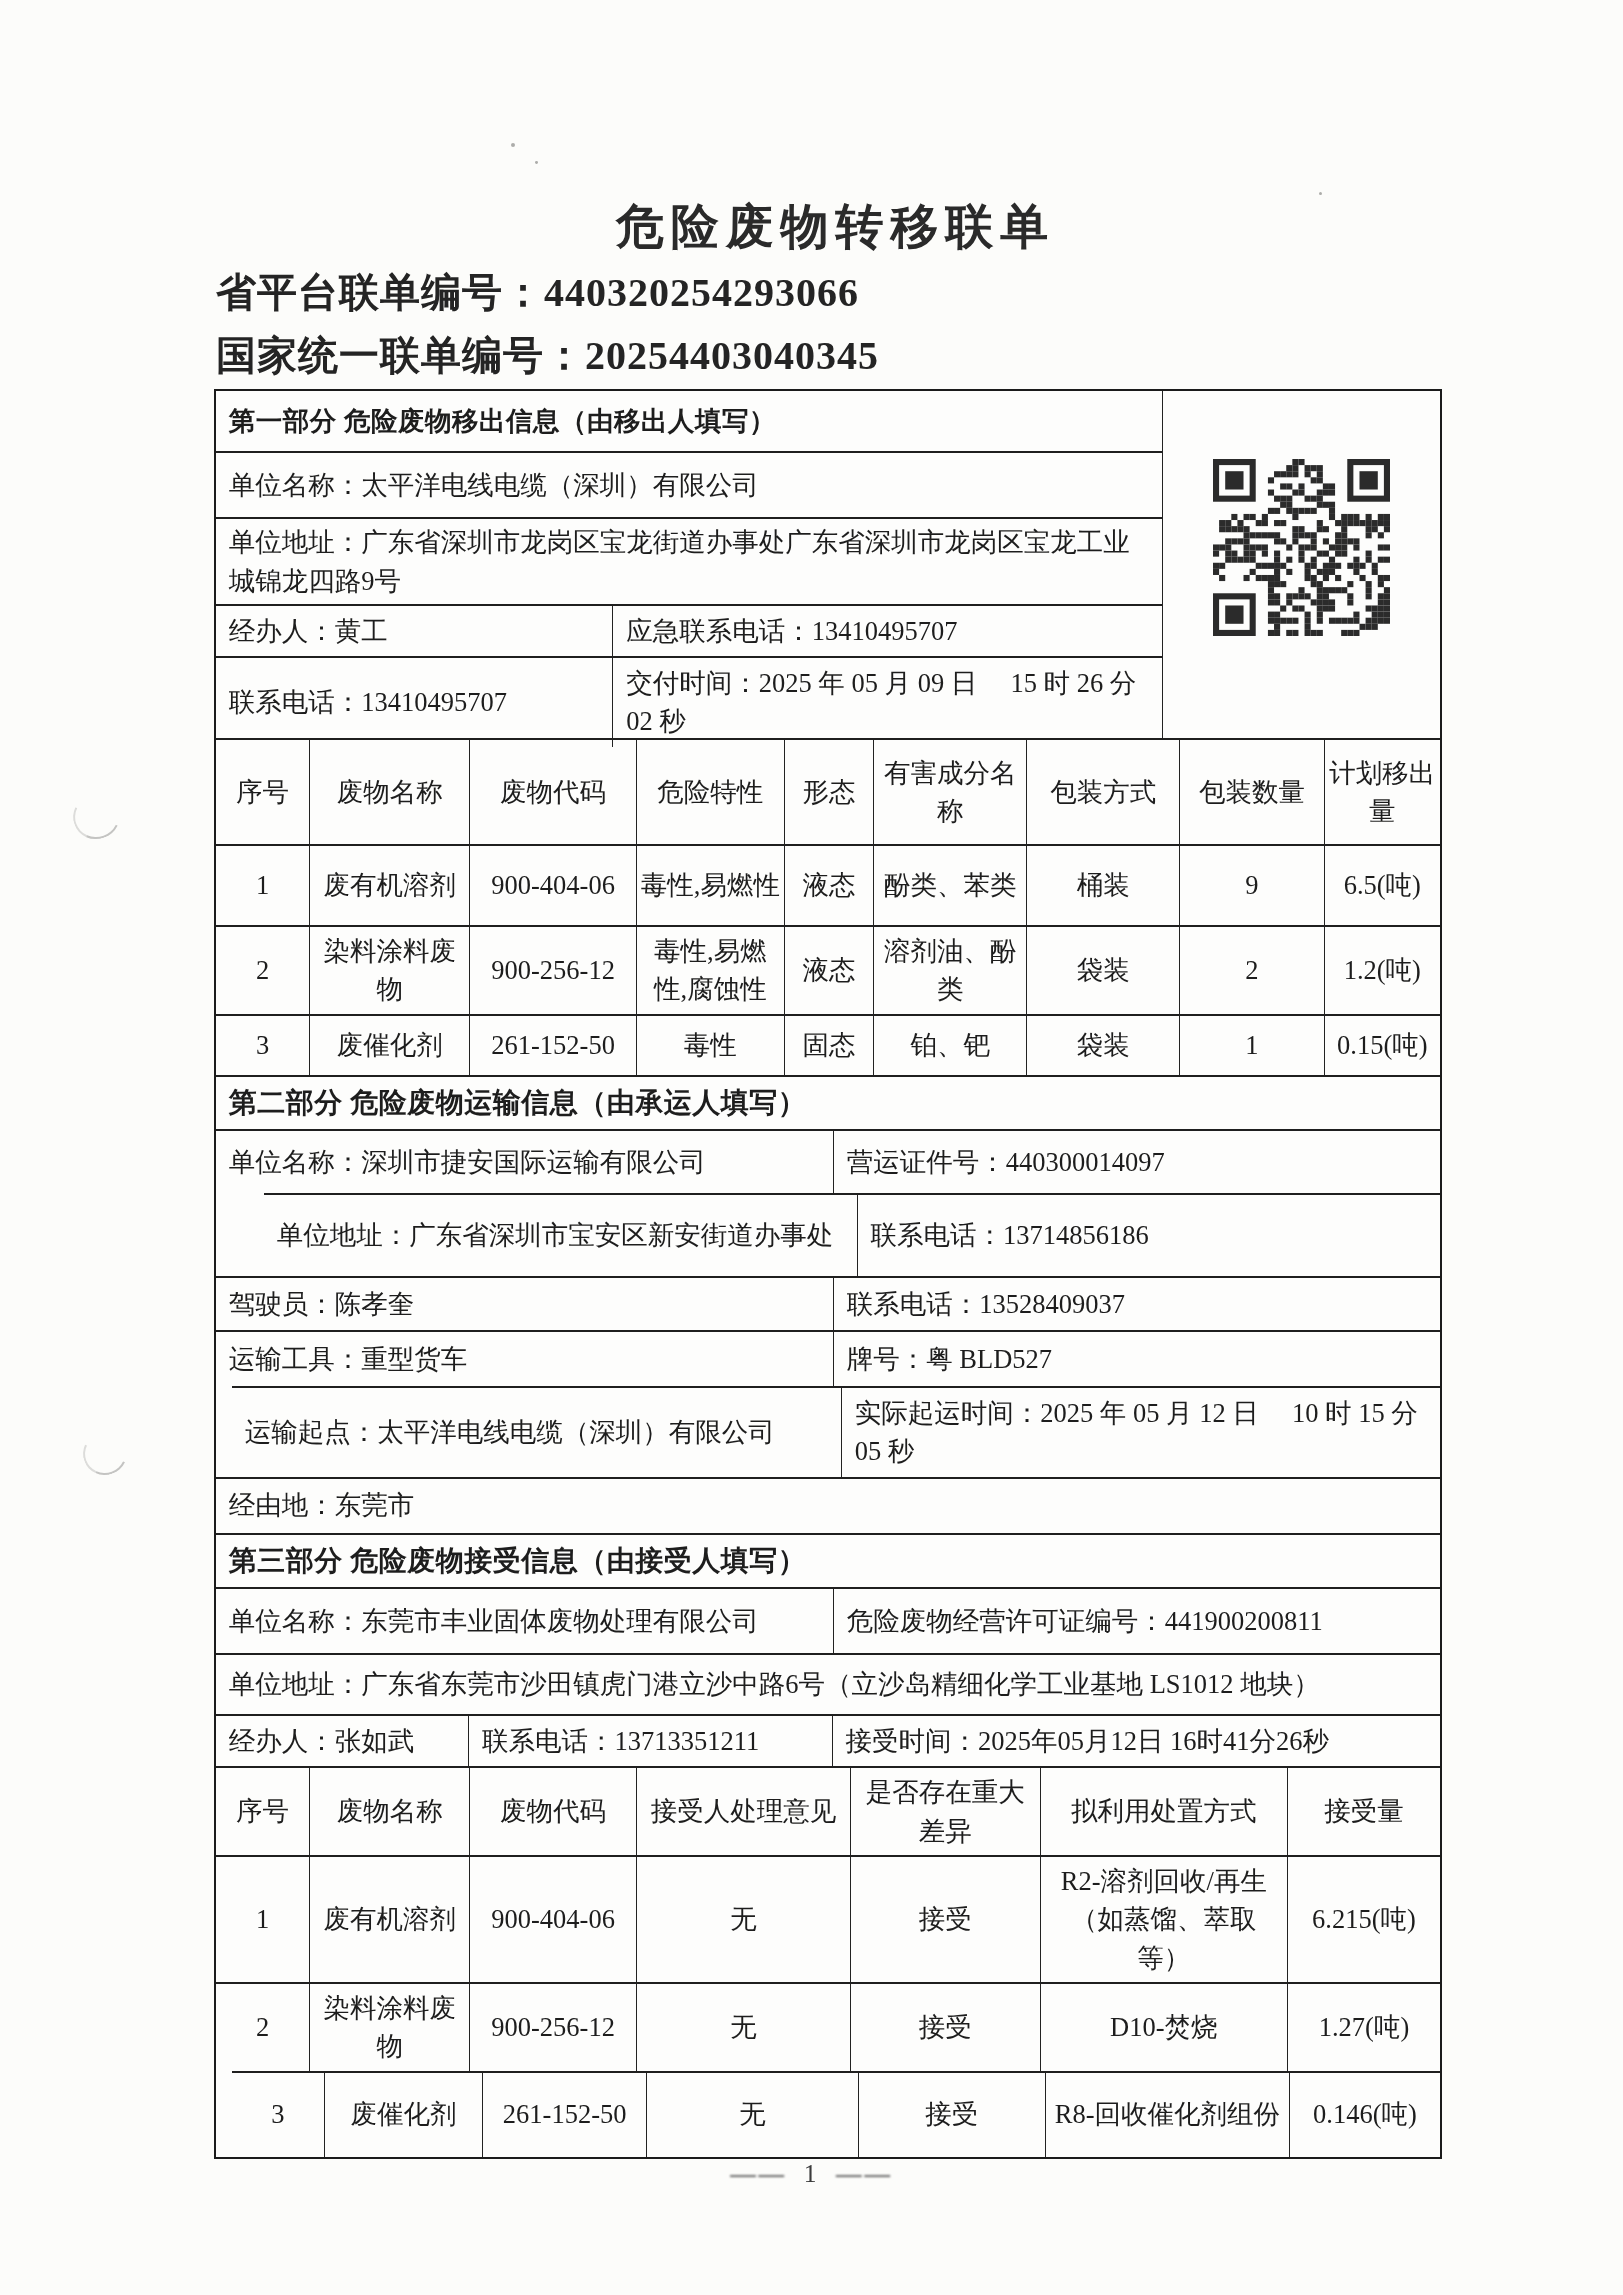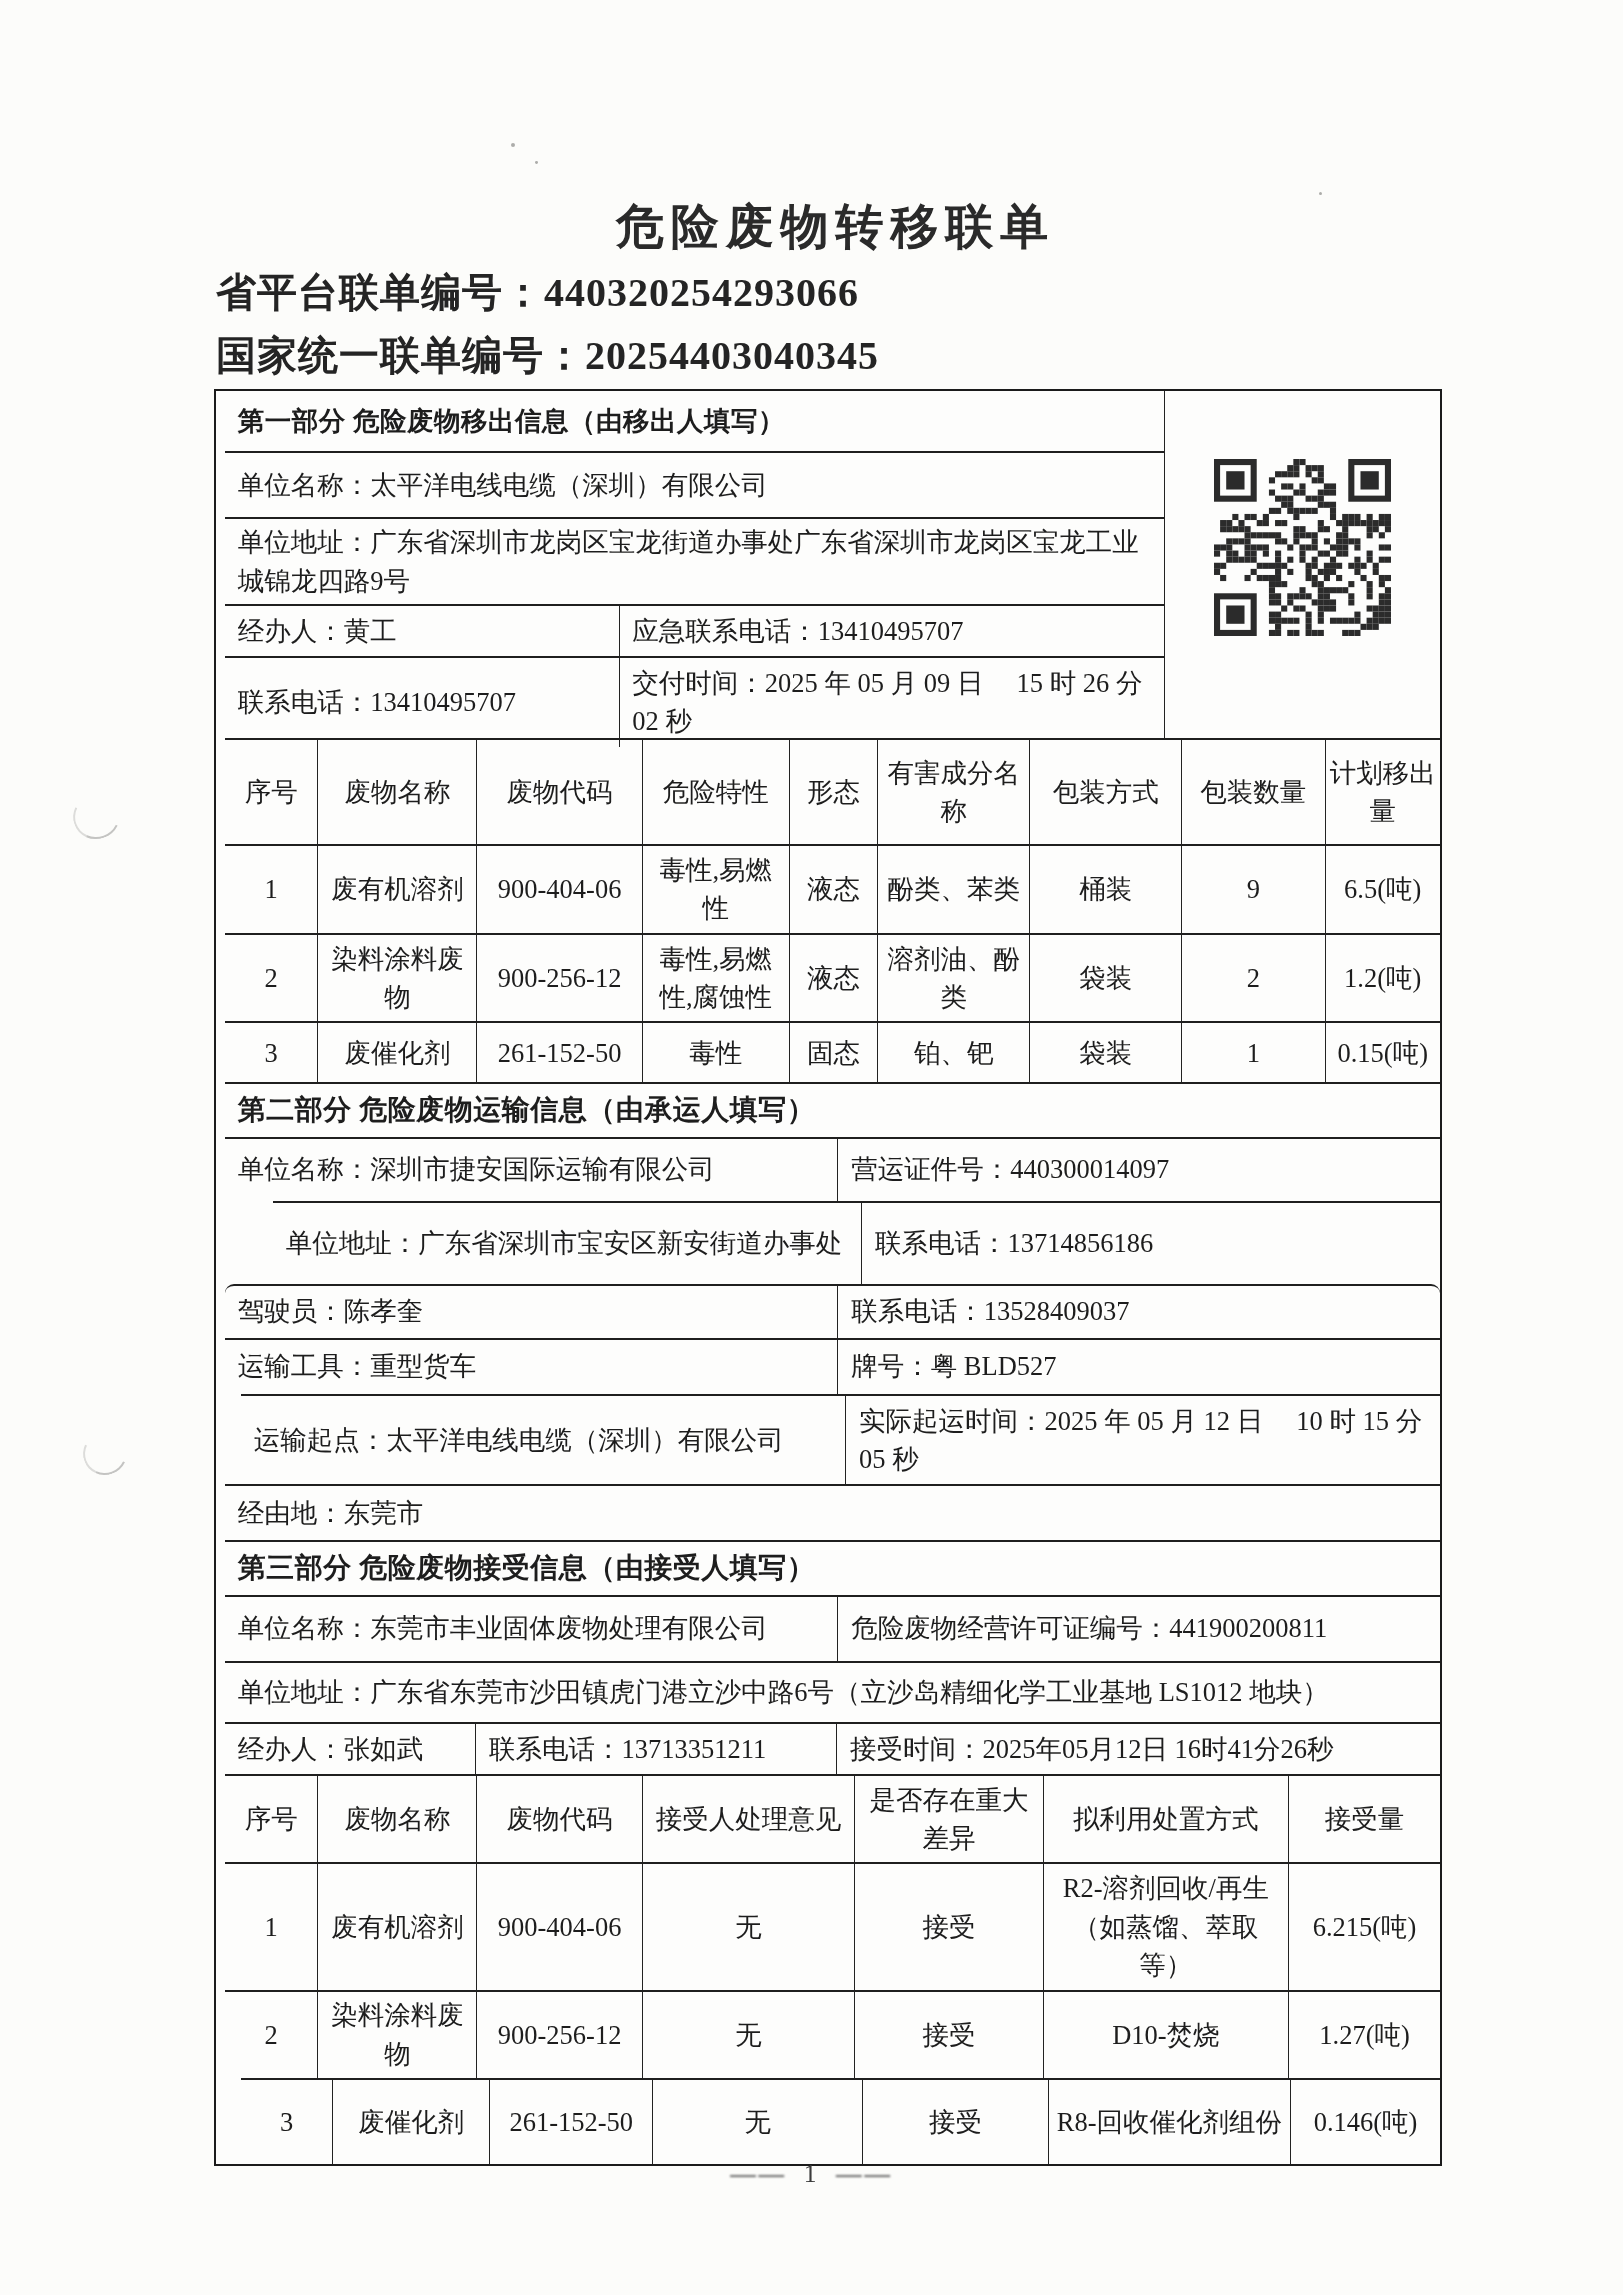--- a/index.html
+++ b/index.html
@@ -31,21 +31,20 @@
   }
   .idline.province { top:265px; }
   .idline.national { top:328px; }
   .idline .val { font-weight:bold; }
 
   
   .sheet {
     position:absolute; top:389px; left:214px; width:1228px;
     border:2.9px solid #1b1b1b;
     background:#fdfdfc;
-    padding-left:9px;
   }
   .row { display:grid; border-top:2.5px solid #1f1f1f; }
   .cell {
     display:flex; align-items:center;
     font-size:26.5px; line-height:1.45;
     padding:5.9px 12.8px;
     color:#1d1d1d;
     min-width:0;
   }
   .cell + .cell { border-left:1.5px solid #222; }
@@ -75,21 +74,21 @@
   .grid9 { grid-template-columns: 7.6% 13.1% 13.6% 12.1% 7.3% 12.5% 12.5% 11.8% 9.5%; }
   .grid7 { grid-template-columns: 7.6% 13.1% 13.6% 17.5% 15.5% 20.2% 12.5%; }
   .thead .cell { font-size:26.5px; }
   .min215 { min-height:106px; }
   .min165 { min-height:81px; }
   .min178 { min-height:87px; }
   .min125 { min-height:61px; }
   .min105 { min-height:52px; }
   .min130 { min-height:64px; }
   .min170 { min-height:83px;margin-left:48px; }
-  .min110 { min-height:54px;border-radius:9px; }
+  .min110 { min-height:54px; }
   .min115 { min-height:56px; }
   .min135 { min-height:66px; }
   .min160 { min-height:79px; }
   .min225 { min-height:110px; }
   .min150 { min-height:74px; }
   .min175 { min-height:86px;margin-left:16px; }
 
   
   .grid2 { grid-template-columns: 50.4% 49.6%; }
   .grid3agent { grid-template-columns: 20.6% 29.7% 49.7%; }

